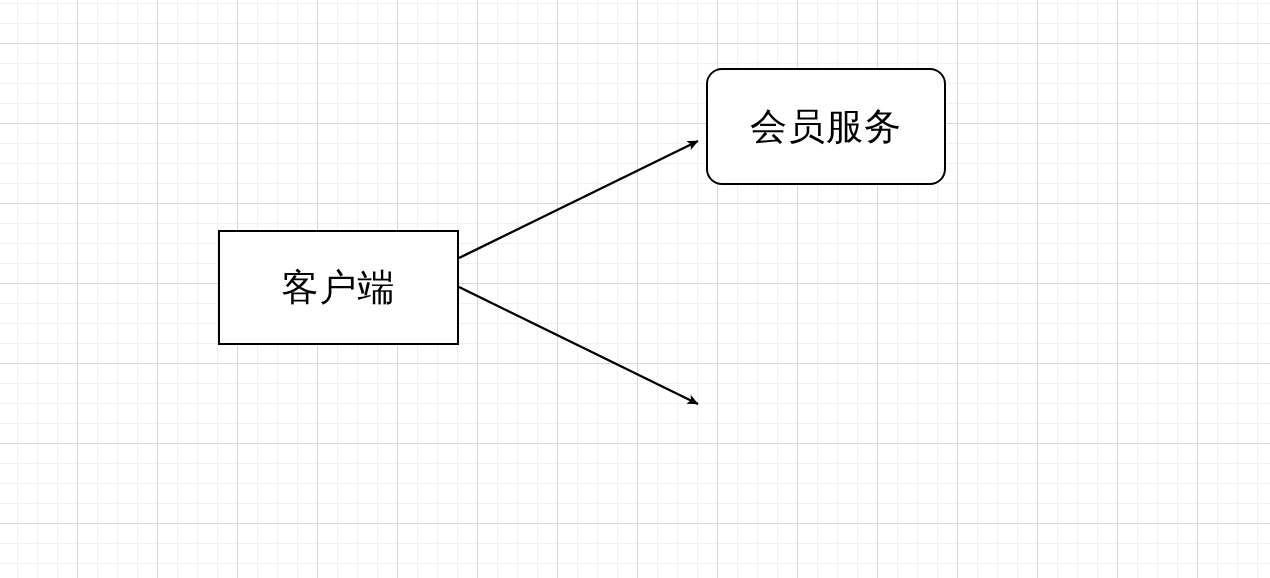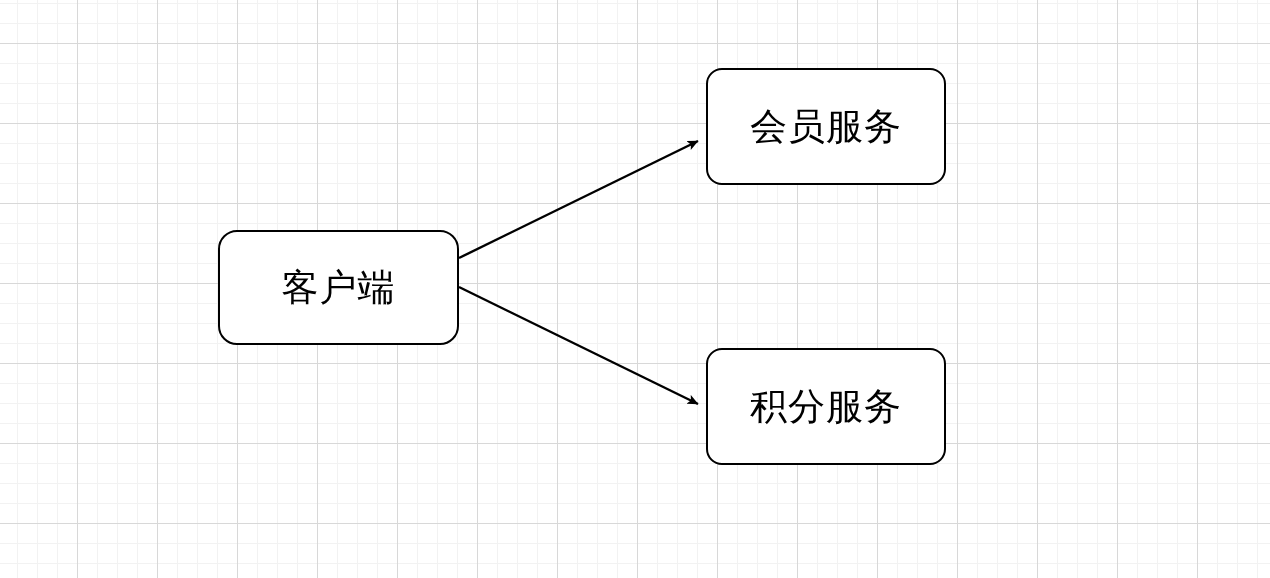--- a/index.html
+++ b/index.html
@@ -74,25 +74,22 @@
       <marker id="arrowhead" markerWidth="12" markerHeight="12" refX="10.5" refY="5" orient="auto" markerUnits="userSpaceOnUse">
         <path d="M 0 0 L 11 5 L 0 10 L 2.6 5 Z" fill="#000000"></path>
       </marker>
     </defs>
 
     <line x1="459" y1="258" x2="698" y2="141" stroke="#000000" stroke-width="2.4" marker-end="url(#arrowhead)"></line>
 
     <line x1="459" y1="287" x2="698" y2="404" stroke="#000000" stroke-width="2.4" marker-end="url(#arrowhead)"></line>
   </svg>
 
-  <div class="node sharp" style="left:218px; top:230px; width:241px; height:115px;border-radius:19px;">
+  <div class="node sharp" style="left:218px; top:230px; width:241px; height:115px;">
     <span class="node-label">客户端</span>
   </div>
 
   <div class="node rounded" style="left:706px; top:68px; width:240px; height:117px;">
     <span class="node-label">会员服务</span>
   </div>
 
-  <div class="node rounded" style="left:706px; top:348px; width:240px; height:117px;">
-    <span class="node-label">积分服务</span>
-  </div>
 
 </div>
 
 </body></html>

